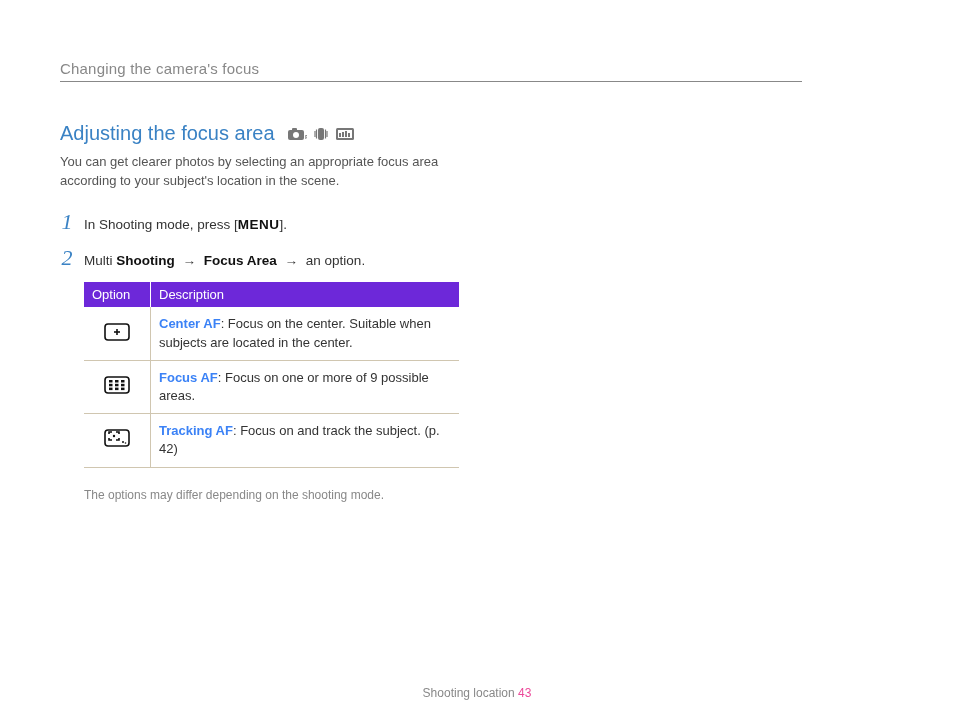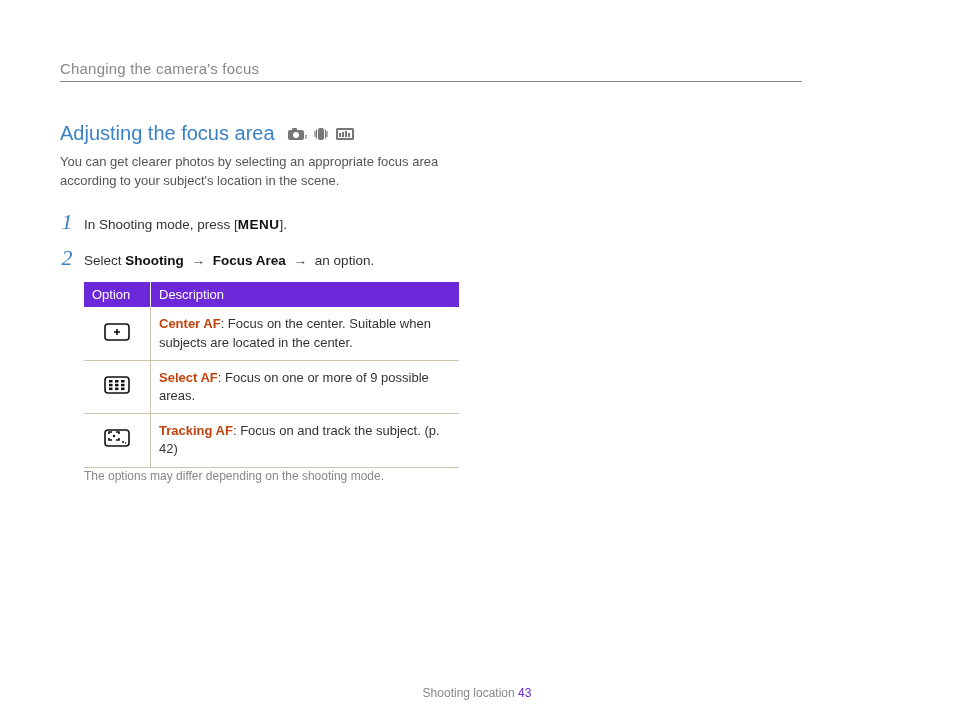--- a/index.html
+++ b/index.html
@@ -123,48 +123,48 @@
     color: #333;
     line-height: 1.4;
     font-weight: 300;
   }
   table.options tbody td:first-child {
     text-align: center;
     border-right: 1px solid #d0c6b0;
   }
   table.options tbody td .b2 {
     font-weight: 600;
-    color: #c2410c;
+    color: #3b82f6;
   }
   .opt-icon {
     display: inline-flex;
     align-items: center;
     justify-content: center;
     width: 28px;
     height: 20px;
   }
   .footnote {
     margin-left: 24px;
-    margin-top: 1px;
+    margin-top: 20px;
     font-size: 12px;
     color: #888;
     font-weight: 300;
   }
   .footer {
     position: absolute;
     bottom: 20px;
     left: 0;
     width: 954px;
     text-align: center;
     font-size: 12px;
     color: #888;
     font-weight: 300;
   }
   .footer .pg {
-    color: #6d28d9;
+    color: #ec4899;
   }
 </style>
 </head>
 <body>
 
 <div class="page">
 
   <div class="breadcrumb-wrap">
     <div class="breadcrumb">Changing the camera's focus</div>
   </div>
@@ -209,21 +209,21 @@
     <div class="step">
       <div class="step-num">1</div>
       <div class="step-text">
         <span>In Shooting mode, press [</span><span class="menu-key">MENU</span><span>].</span>
       </div>
     </div>
 
     <div class="step">
       <div class="step-num">2</div>
       <div class="step-text">
-        <span>Select </span><span class="b">Shooting</span>
+        <span>Multi </span><span class="b">Shooting</span>
         <span class="arrow">→</span>
         <span class="b">Focus Area</span>
         <span class="arrow">→</span><span> an option.</span>
       </div>
     </div>
 
     <div class="table-wrap">
       <table class="options">
         <thead>
           <tr>
@@ -259,21 +259,21 @@
                       <rect x="11" y="7.8" width="3.5" height="2.5"></rect>
                       <rect x="17" y="7.8" width="3.5" height="2.5"></rect>
                     <rect x="5" y="11.6" width="3.5" height="2.5"></rect>
                       <rect x="11" y="11.6" width="3.5" height="2.5"></rect>
                       <rect x="17" y="11.6" width="3.5" height="2.5"></rect>
                   </g>
                 </svg>
               </span>
             </td>
             <td>
-              <span class="b2">Select AF</span><span>: Focus on one or more of 9 possible areas.</span>
+              <span class="b2">Focus AF</span><span>: Focus on one or more of 9 possible areas.</span>
             </td>
           </tr>
           <tr>
             <td>
               <span class="opt-icon">
                 <svg width="26" height="18" viewBox="0 0 26 18">
                   <rect x="1" y="1" width="24" height="16" rx="3" fill="none" stroke="#111" stroke-width="1.6"></rect>
                   <g stroke="#111" stroke-width="1.6" fill="none">
                     <path d="M5 5 L5 3 L8 3"></path>
                     <path d="M12 3 L15 3 L15 5"></path>

